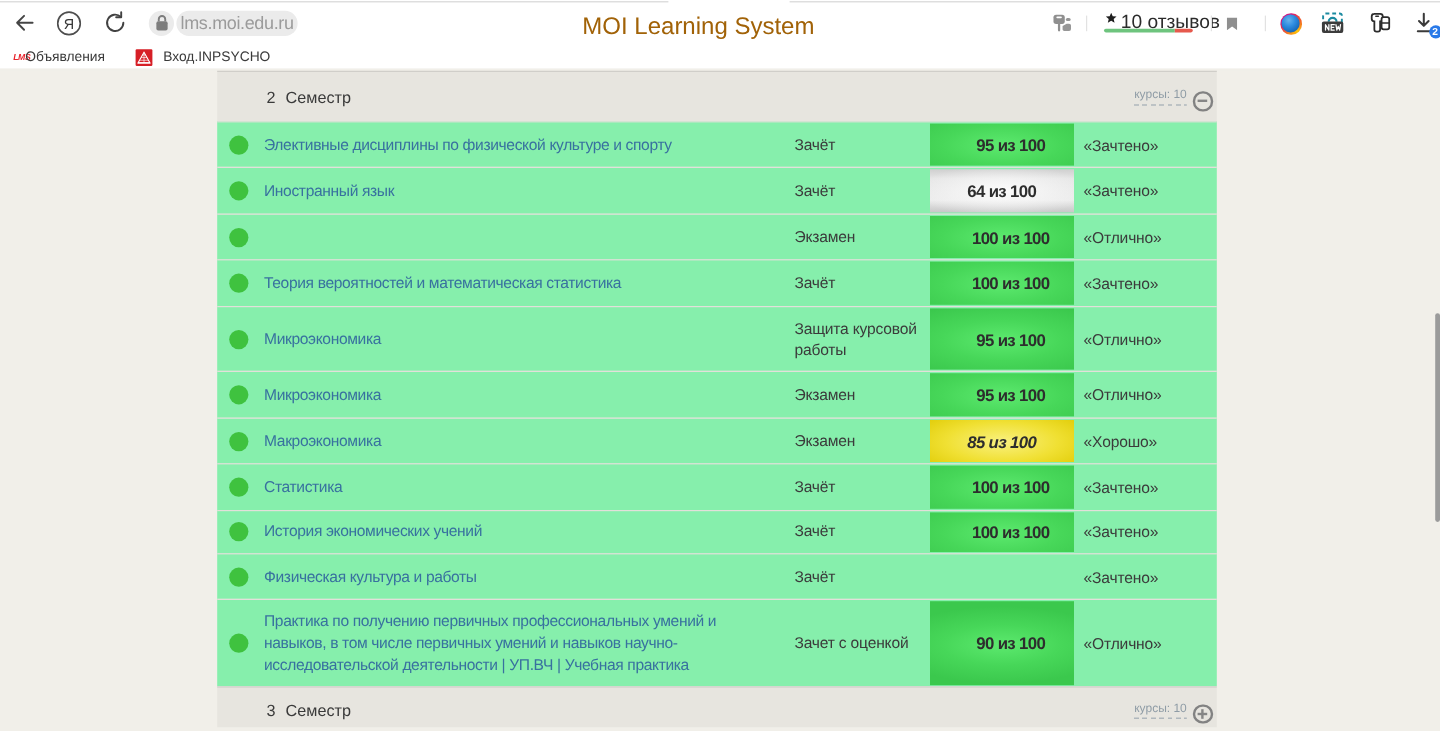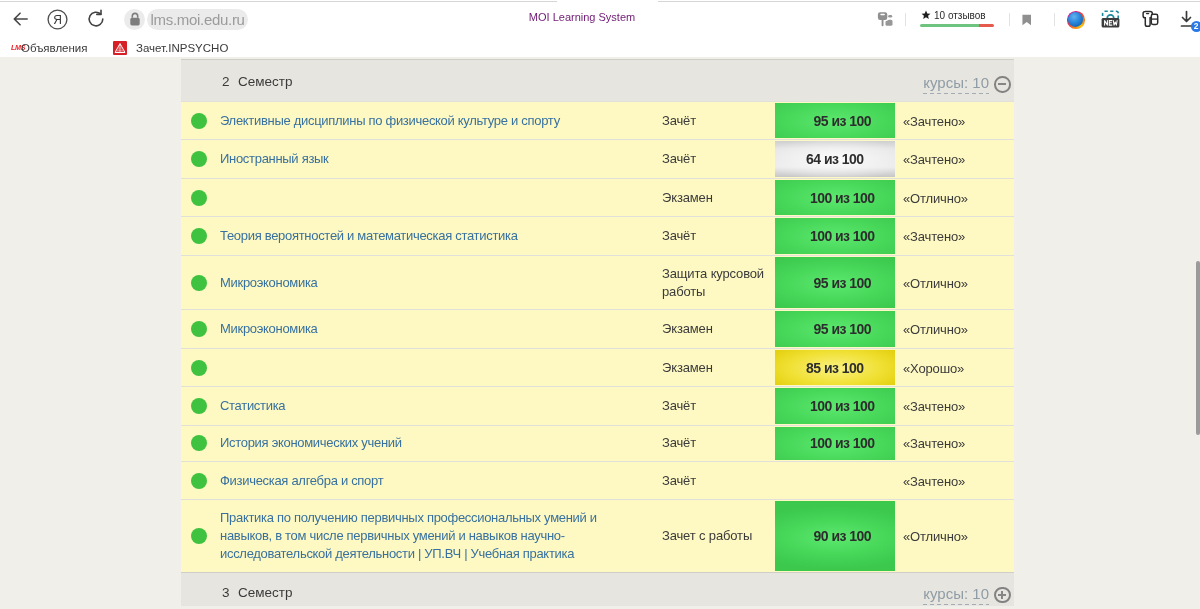--- a/index.html
+++ b/index.html
@@ -6,52 +6,52 @@
   html,body { width:1200px; height:609px; overflow:hidden; font-family:"Liberation Sans",sans-serif; background:#f1efe9; }
   .abs { position:absolute; }
 
   
   #chrome { position:absolute; top:0; left:0; width:1200px; height:57px; background:#fff; }
   #tabline-l { position:absolute; top:0.5px; left:0; width:557px; height:1.6px; background:#d6d6d6; }
   #tabline-r { position:absolute; top:0.5px; left:658px; width:542px; height:1.6px; background:#d6d6d6; }
 
   
   #urltext { position:absolute; left:150.5px; top:11px; font-size:15px; color:#9b9b9b; letter-spacing:-0.3px; }
-  #title { position:absolute; top:11px; left:402px; width:360px; text-align:center; font-size:11px; color:#701a75; }
+  #title { position:absolute; top:11px; left:402px; width:360px; text-align:center; font-size:20px; color:#a16207; }
 
   .sep { position:absolute; top:12.5px; width:1px; height:13.5px; background:#e2e2e2; }
-  #revtext { position:absolute; left:934px; top:9.5px; font-size:10px; color:#2b2b2b; }
+  #revtext { position:absolute; left:934px; top:9.5px; font-size:16px; color:#2b2b2b; }
   #revbar-g { position:absolute; left:919.5px; top:23.7px; width:59.5px; height:2.9px; background:#6ec47e; border-radius:2px 0 0 2px;}
   #revbar-r { position:absolute; left:979px; top:23.7px; width:15px; height:2.9px; background:#e6594d; border-radius:0 2px 2px 0;}
 
   
   #lmslogo { position:absolute; left:11px; top:43px; font-size:7.2px; font-weight:700; color:#e8232b; letter-spacing:-0.3px; font-style:italic;}
   .bmtext { position:absolute; top:41.5px; font-size:11.5px; color:#3a3a3a; }
   #fav2 { position:absolute; left:112.8px; top:40.8px; width:14px; height:14px; background:#d61f26; border-radius:1px; }
 
   
   #page { position:absolute; top:58.6px; left:0; width:1200px; height:550.4px; background:#f1efe9; }
   #tbl { position:absolute; left:181px; top:0; width:833px; }
   .sem { position:relative; background:#e7e5df; border-top:1.4px solid #d0cec9; }
   .semnum { position:absolute; left:41px; font-size:13.5px; color:#3a3a3a; }
   .semword { position:absolute; left:57px; font-size:13.5px; color:#3a3a3a; }
-  .kursy { position:absolute; right:25px; font-size:15px; color:#8f9ca6; padding-bottom:3px; background-image:repeating-linear-gradient(to right,#a2acb4 0 4px,rgba(0,0,0,0) 4px 7px); background-position:0 100%; background-size:100% 1.3px; background-repeat:no-repeat;margin-left:48px; }
+  .kursy { position:absolute; right:25px; font-size:10px; color:#8f9ca6; padding-bottom:3px; background-image:repeating-linear-gradient(to right,#a2acb4 0 4px,rgba(0,0,0,0) 4px 7px); background-position:0 100%; background-size:100% 1.3px; background-repeat:no-repeat;margin-left:48px; }
   .circ { position:absolute; right:3.5px; width:16.5px; height:16.5px; border:2.1px solid #828282; border-radius:50%; }
   .circ .h { position:absolute; left:2.3px; top:5.4px; width:8.1px; height:2px; background:#868686; }
   .circ .v { position:absolute; left:5.35px; top:2.35px; width:2px; height:8.1px; background:#868686; }
 
-  .row { position:relative; border-top:1px solid #e2e0da; background:#fef9c3; }
+  .row { position:relative; border-top:1px solid #e2e0da; background:#86efac; }
   .dot { position:absolute; left:10px; top:50%; margin-top:-8px; width:16px; height:16px; border-radius:50%; background:#3fc23f; }
   .nm { position:absolute; left:39px; top:50%; transform:translateY(-50%); width:420px; font-size:13px; line-height:18px; color:#38719f; letter-spacing:-0.3px;}
   .tp { position:absolute; left:481px; top:50%; transform:translateY(-50%); width:112px; font-size:13px; line-height:18px; color:#3b3b3b; letter-spacing:-0.15px;}
   .gd { position:absolute; left:722px; top:50%; transform:translateY(-50%); font-size:13px; color:#3b3b3b; letter-spacing:-0.15px;}
   .score { position:absolute; left:594px; top:0.8px; bottom:1px; width:119.5px; display:flex; align-items:center; justify-content:center; font-size:14px; font-weight:700; color:#2d2d2d; letter-spacing:-0.55px;}
   .g  { background: radial-gradient(ellipse 95px 32px at 50% 52%, #5ce96e 0%, #47d759 52%, #3bc84d 100%); padding-left: 15px; }
   .gy { background-image: radial-gradient(ellipse 72px 22px at 50% 50%, rgba(252,252,252,0.95) 0%, rgba(252,252,252,0) 100%), linear-gradient(#cfcfcf 0%, #e6e6e6 22%, #ebebeb 72%, #c7c7c7 100%); text-align: right; }
-  .yl { background: radial-gradient(ellipse 85px 30px at 50% 52%, #f9f180 0%, #f0e033 55%, #e0cb05 100%); }
+  .yl { background: radial-gradient(ellipse 85px 30px at 50% 52%, #f9f180 0%, #f0e033 55%, #e0cb05 100%); font-style: italic; }
 
   #sbthumb { position:absolute; left:1196px; top:202px; width:3.6px; height:174px; background:#9b9b9b; border-radius:2px;}
 </style>
 </head>
 <body>
 <div id="page">
   <div id="tbl">
     <div class="sem" style="height:42.4px">
       <span class="semnum" style="top:14px">2</span>
         <span class="semword" style="top:14px">Семестр</span>
@@ -96,48 +96,49 @@
     </div>
     <div class="row" style="height:38.5px">
       <span class="dot"></span>
       <div class="nm">Микроэкономика</div>
       <div class="tp">Экзамен</div>
       <div class="score g">95 из 100</div>
       <div class="gd">«Отлично»</div>
     </div>
     <div class="row" style="height:38.5px">
       <span class="dot"></span>
+      <div class="nm">Макроэкономика</div>
       <div class="tp">Экзамен</div>
       <div class="score yl">85 из 100</div>
       <div class="gd">«Хорошо»</div>
     </div>
     <div class="row" style="height:38.5px">
       <span class="dot"></span>
       <div class="nm">Статистика</div>
       <div class="tp">Зачёт</div>
       <div class="score g">100 из 100</div>
       <div class="gd">«Зачтено»</div>
     </div>
     <div class="row" style="height:36px">
       <span class="dot"></span>
       <div class="nm">История экономических учений</div>
       <div class="tp">Зачёт</div>
       <div class="score g">100 из 100</div>
       <div class="gd">«Зачтено»</div>
     </div>
     <div class="row" style="height:38.5px">
       <span class="dot"></span>
-      <div class="nm">Физическая алгебра и спорт</div>
+      <div class="nm">Физическая культура и работы</div>
       <div class="tp">Зачёт</div>
       <div class="gd">«Зачтено»</div>
     </div>
     <div class="row" style="height:72.5px">
       <span class="dot"></span>
       <div class="nm">Практика по получению первичных профессиональных умений и<br>навыков, в том числе первичных умений и навыков научно-<br>исследовательской деятельности | УП.ВЧ | Учебная практика</div>
-      <div class="tp">Зачет с работы</div>
+      <div class="tp">Зачет с оценкой</div>
       <div class="score g">90 из 100</div>
       <div class="gd">«Отлично»</div>
     </div>
     <div class="sem" style="height:34.4px">
       <span class="semnum" style="top:12px">3</span>
         <span class="semword" style="top:12px">Семестр</span>
       <span class="kursy" style="top:12.5px">курсы: 10</span>
       <span class="circ" style="top:14px">
           <span class="h"></span>
           <span class="v"></span>
@@ -221,14 +222,14 @@
 
   <span id="lmslogo">LMS</span>
   <span class="bmtext" style="left:21px">Объявления</span>
   <div id="fav2">
     <svg width="14" height="14" viewBox="0 0 14 14">
       <path d="M7 2.6 L12 11.4 H2 Z" fill="none" stroke="#fff" stroke-width="0.9"></path>
       <path d="M7 2.6 L7 11.4 M4.5 7 h5 M3.4 9.2 h7.2 M5.7 4.8 h2.6" stroke="#fff" stroke-width="0.55"></path>
       <path d="M2 11.4 h10" stroke="#fff" stroke-width="1.1"></path>
     </svg>
   </div>
-  <span class="bmtext" style="left:136px">Зачет.INPSYCHO</span>
+  <span class="bmtext" style="left:136px">Вход.INPSYCHO</span>
 </div>
 
 </body></html>

